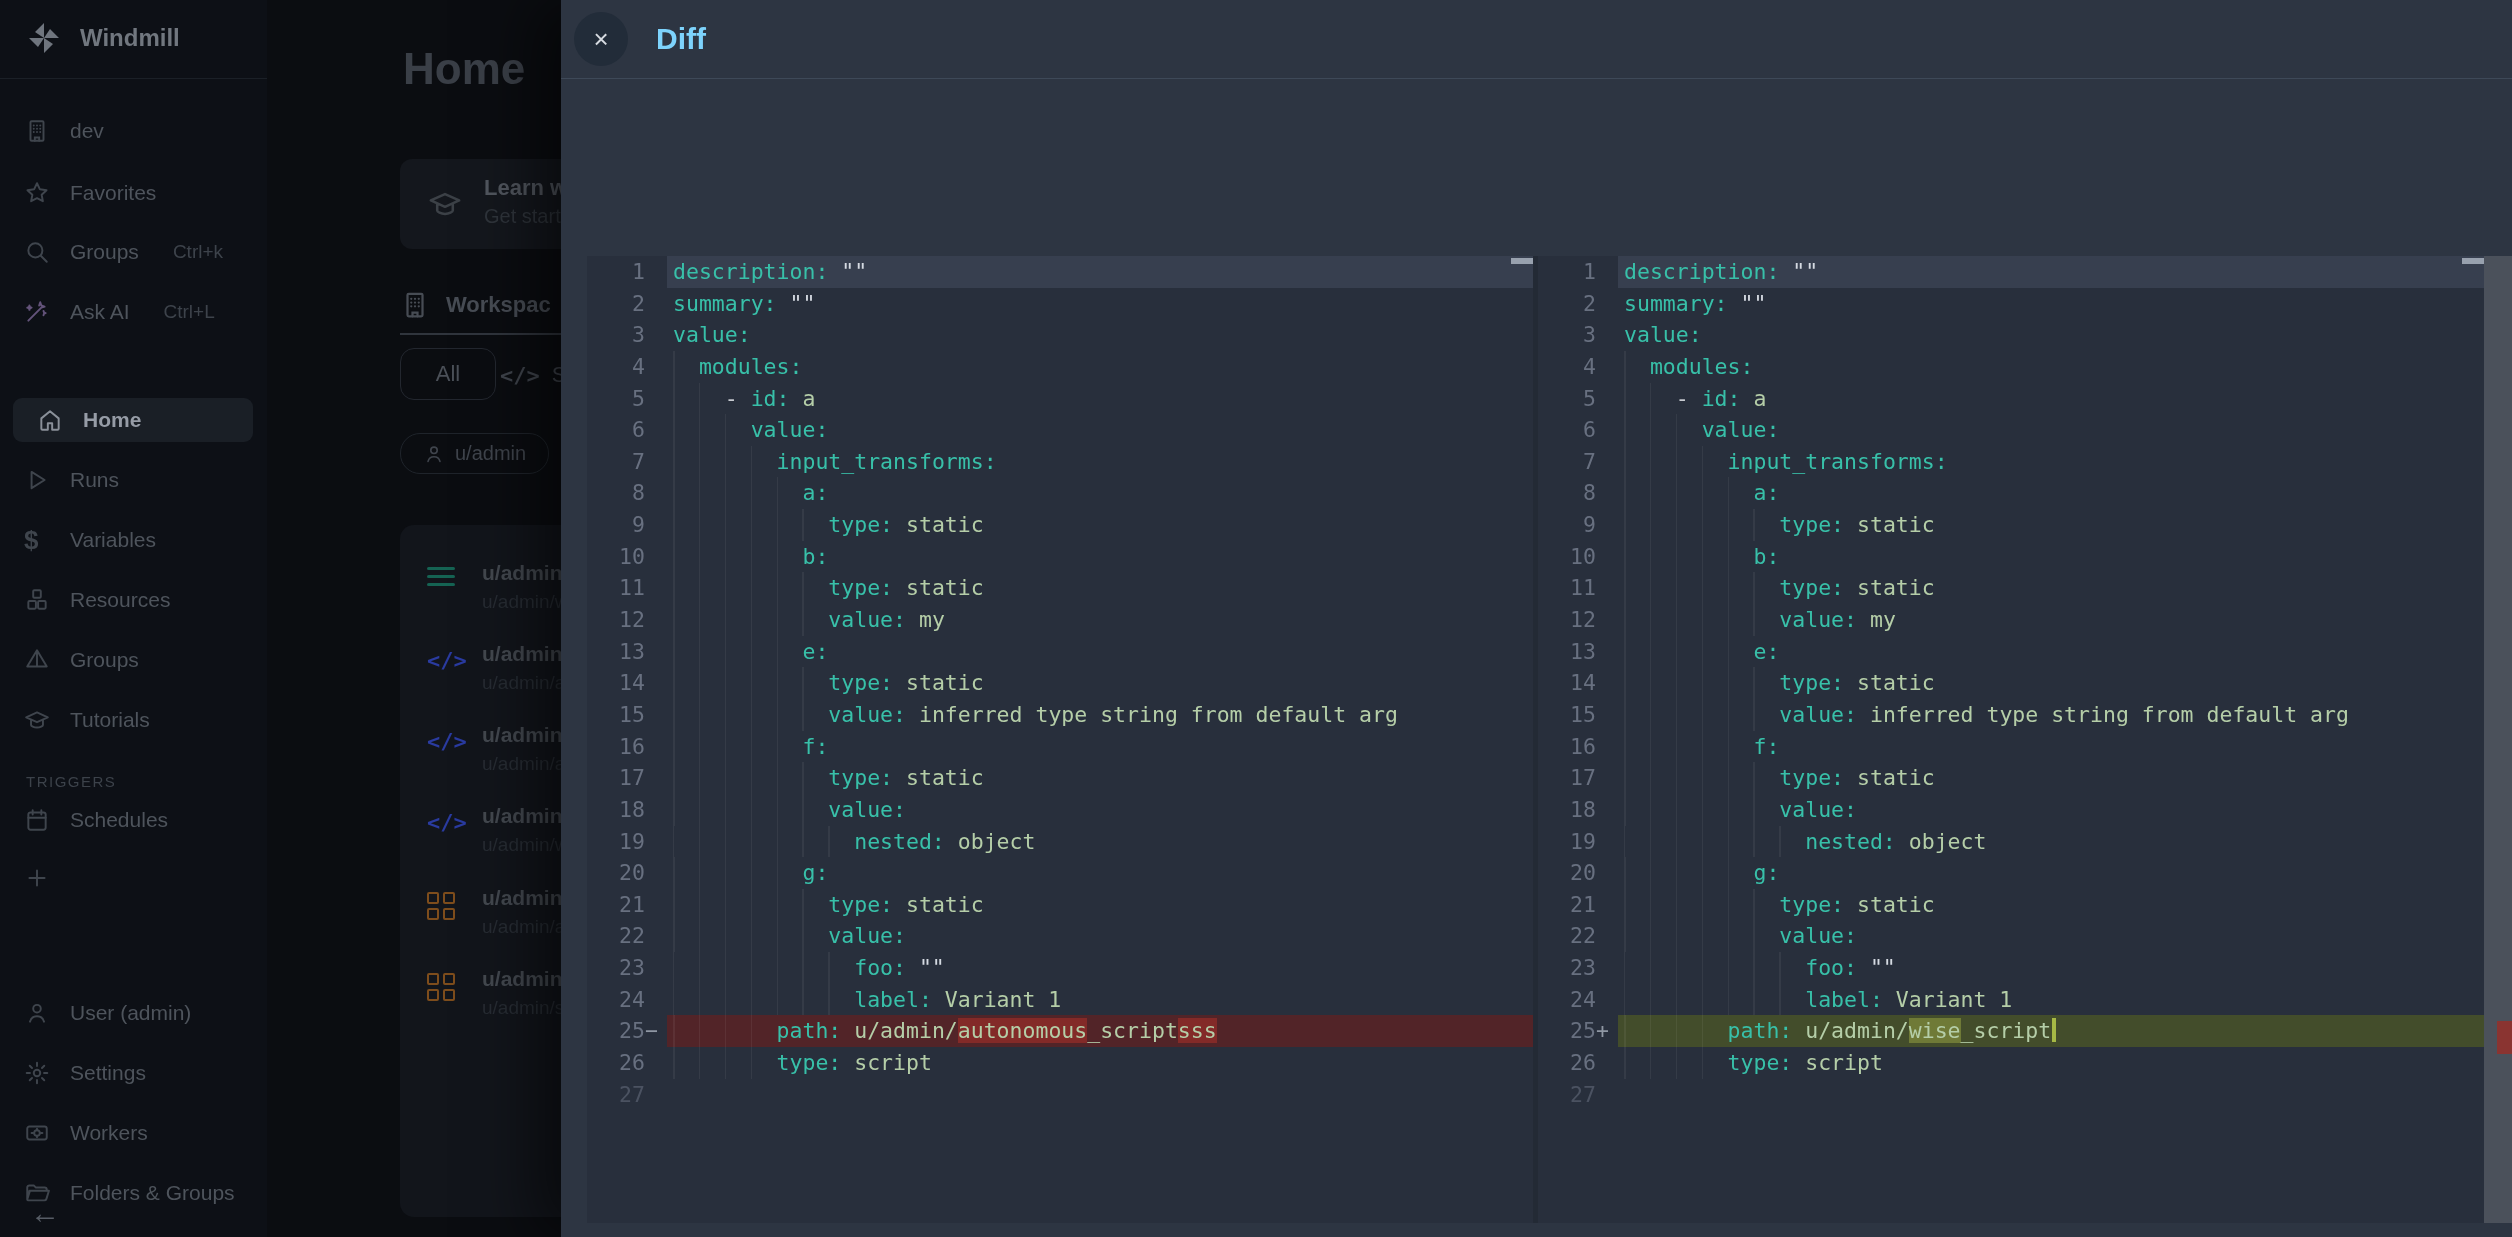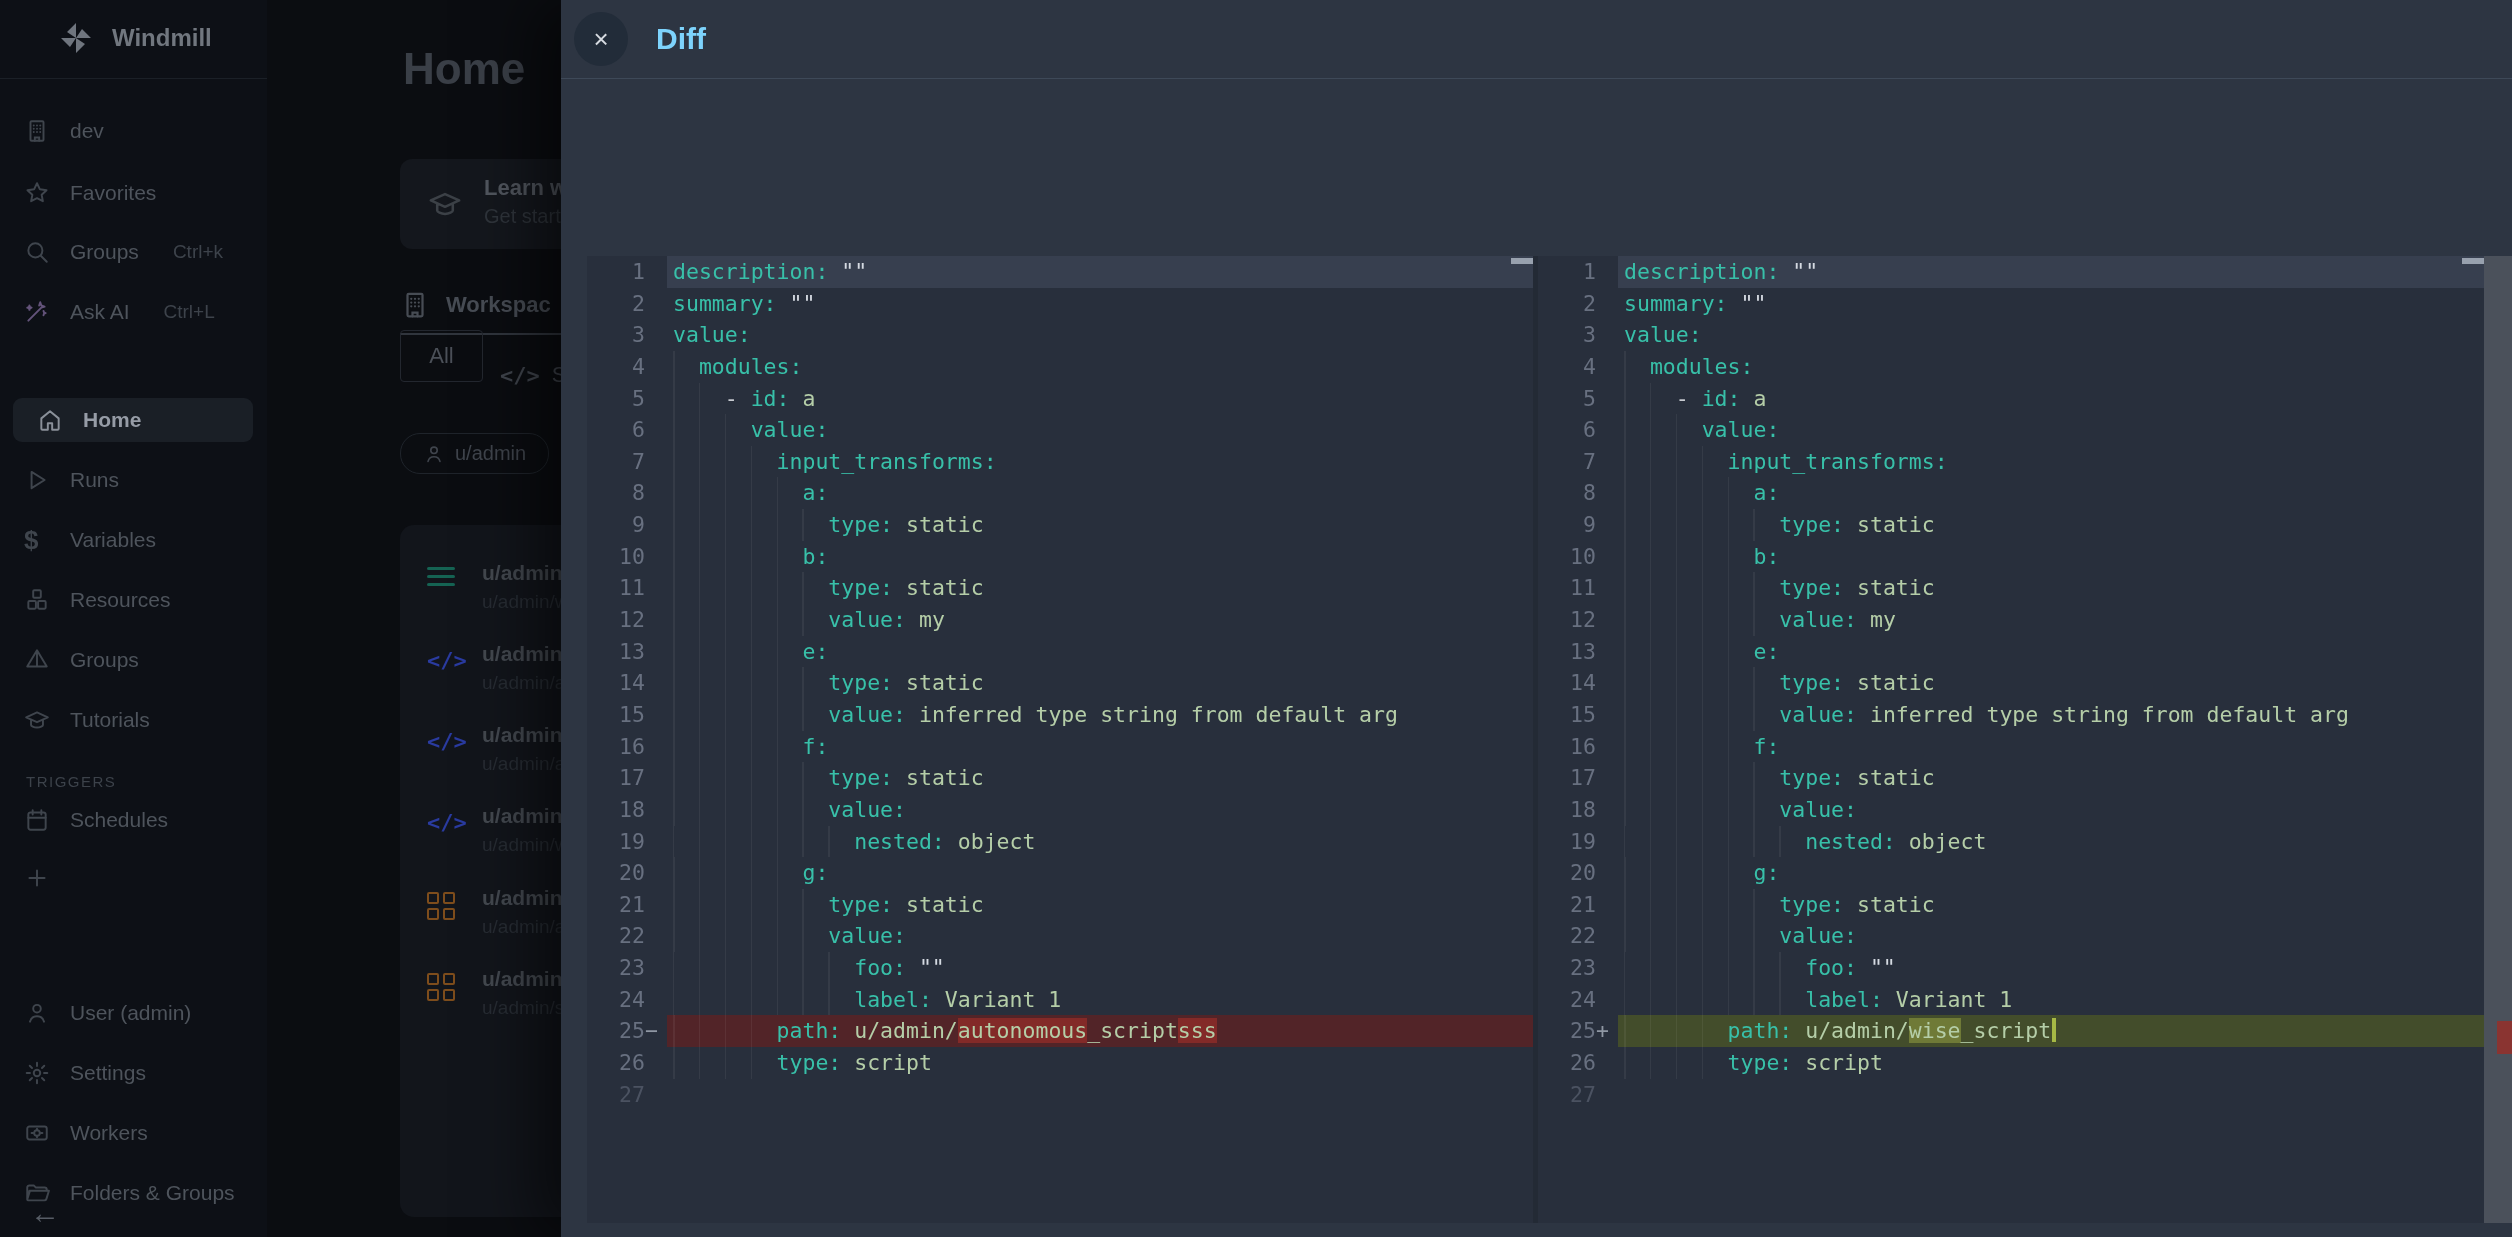--- a/index.html
+++ b/index.html
@@ -1,20 +1,20 @@
 <!DOCTYPE html>
 <html style="--teal_key: #38c0a9; --value_green: #b5cea8; --del_line: #522428; --del_word: #832a28; --add_line: #434d2b; --add_word: #6f7a37; --caret: #a6b945; --overview_red: #8a3431;"><head>
 <meta charset="utf-8">
 <style>
   html,body{margin:0;padding:0;background:#000;}
   .app{position:relative;width:2512px;height:1237px;overflow:hidden;
        font-family:"Liberation Sans",sans-serif;background:#0b0d11;}
   
   .sidebar{position:absolute;left:0;top:0;width:267px;height:1237px;background:#0d1016;}
-  .brand{position:absolute;left:0;top:10px;height:56px;width:100%;display:flex;align-items:center;padding-left:32px;}
+  .brand{position:absolute;left:0;top:10px;height:56px;width:100%;display:flex;align-items:center;}
   .brand .logo{color:#6f757e;margin-left:26px;}
   .brand .bname{color:#71777f;font-size:24px;font-weight:bold;margin-left:18px;}
   .sdiv{position:absolute;left:0;top:78px;width:100%;height:1px;background:#1b2027;}
   .srow{position:absolute;left:0;width:100%;height:38px;display:flex;align-items:center;
         padding-left:24px;box-sizing:border-box;gap:20px;color:#4e545c;font-size:21px;}
   .srow .sic{color:#3f454d;flex:none;display:flex;}
   .srow .kbd{font-weight:normal;color:#3d434b;font-size:19px;margin-left:14px;}
   .srow.active{left:13px;width:240px;background:#1a1f26;border-radius:9px;color:#969ca6;font-weight:bold;}
   .srow.active .sic{color:#8a9099;}
   .slabel{position:absolute;left:26px;color:#3c424a;font-size:15px;letter-spacing:1.5px;}
@@ -23,22 +23,22 @@
   
   .main{position:absolute;left:267px;top:0;width:2245px;height:1237px;background:#0b0d11;}
   .htitle{position:absolute;left:136px;top:44px;font-size:44px;font-weight:bold;color:#3a3f47;}
   .learncard{position:absolute;left:133px;top:159px;width:420px;height:90px;background:#14171d;border-radius:12px;}
   .learncard .gic{position:absolute;left:28px;top:28px;color:#3c4147;}
   .lc-t{position:absolute;left:84px;top:16px;font-size:22px;font-weight:bold;color:#51565e;}
   .lc-s{position:absolute;left:84px;top:46px;font-size:20px;color:#2f343b;}
   .wsrow{position:absolute;left:133px;top:290px;display:flex;align-items:center;gap:16px;color:#474c54;}
   .wsrow .wst{font-size:22px;font-weight:bold;}
   .wsline{position:absolute;left:133px;top:333px;width:300px;height:2px;background:#30353d;}
-  .allbtn{position:absolute;left:133px;top:330px;width:83px;height:52px;border:1px solid #23272f;
-          border-radius:4px;color:#4b5058;font-size:22px;display:flex;align-items:center;justify-content:center;box-sizing:border-box;}
+  .allbtn{position:absolute;left:133px;top:348px;width:96px;height:52px;border:1px solid #23272f;
+          border-radius:14px;color:#4b5058;font-size:22px;display:flex;align-items:center;justify-content:center;box-sizing:border-box;}
   .scfilter{position:absolute;left:233px;top:349px;height:52px;display:flex;align-items:center;gap:12px;color:#3f444c;font-size:22px;}
   .codeglyph{font-family:"DejaVu Sans Mono",monospace;font-weight:bold;}
   .ownerchip{position:absolute;left:133px;top:433px;height:39px;padding:0 22px;border:1px solid #1f242b;border-radius:20px;
              display:flex;align-items:center;gap:10px;color:#3f444c;font-size:20px;}
   .listcard{position:absolute;left:133px;top:525px;width:430px;height:692px;background:#12151b;border-radius:14px;}
   .lrow{position:absolute;left:0;width:100%;height:64px;}
   .lrow .licn{position:absolute;left:27px;top:6px;}
   .lrow .lt{position:absolute;left:82px;top:0px;font-size:21px;font-weight:bold;color:#43484f;white-space:nowrap;}
   .lrow .ls{position:absolute;left:82px;top:30px;font-size:19px;color:#272c33;white-space:nowrap;}
   .flowic{display:flex;flex-direction:column;gap:5px;width:28px;}

